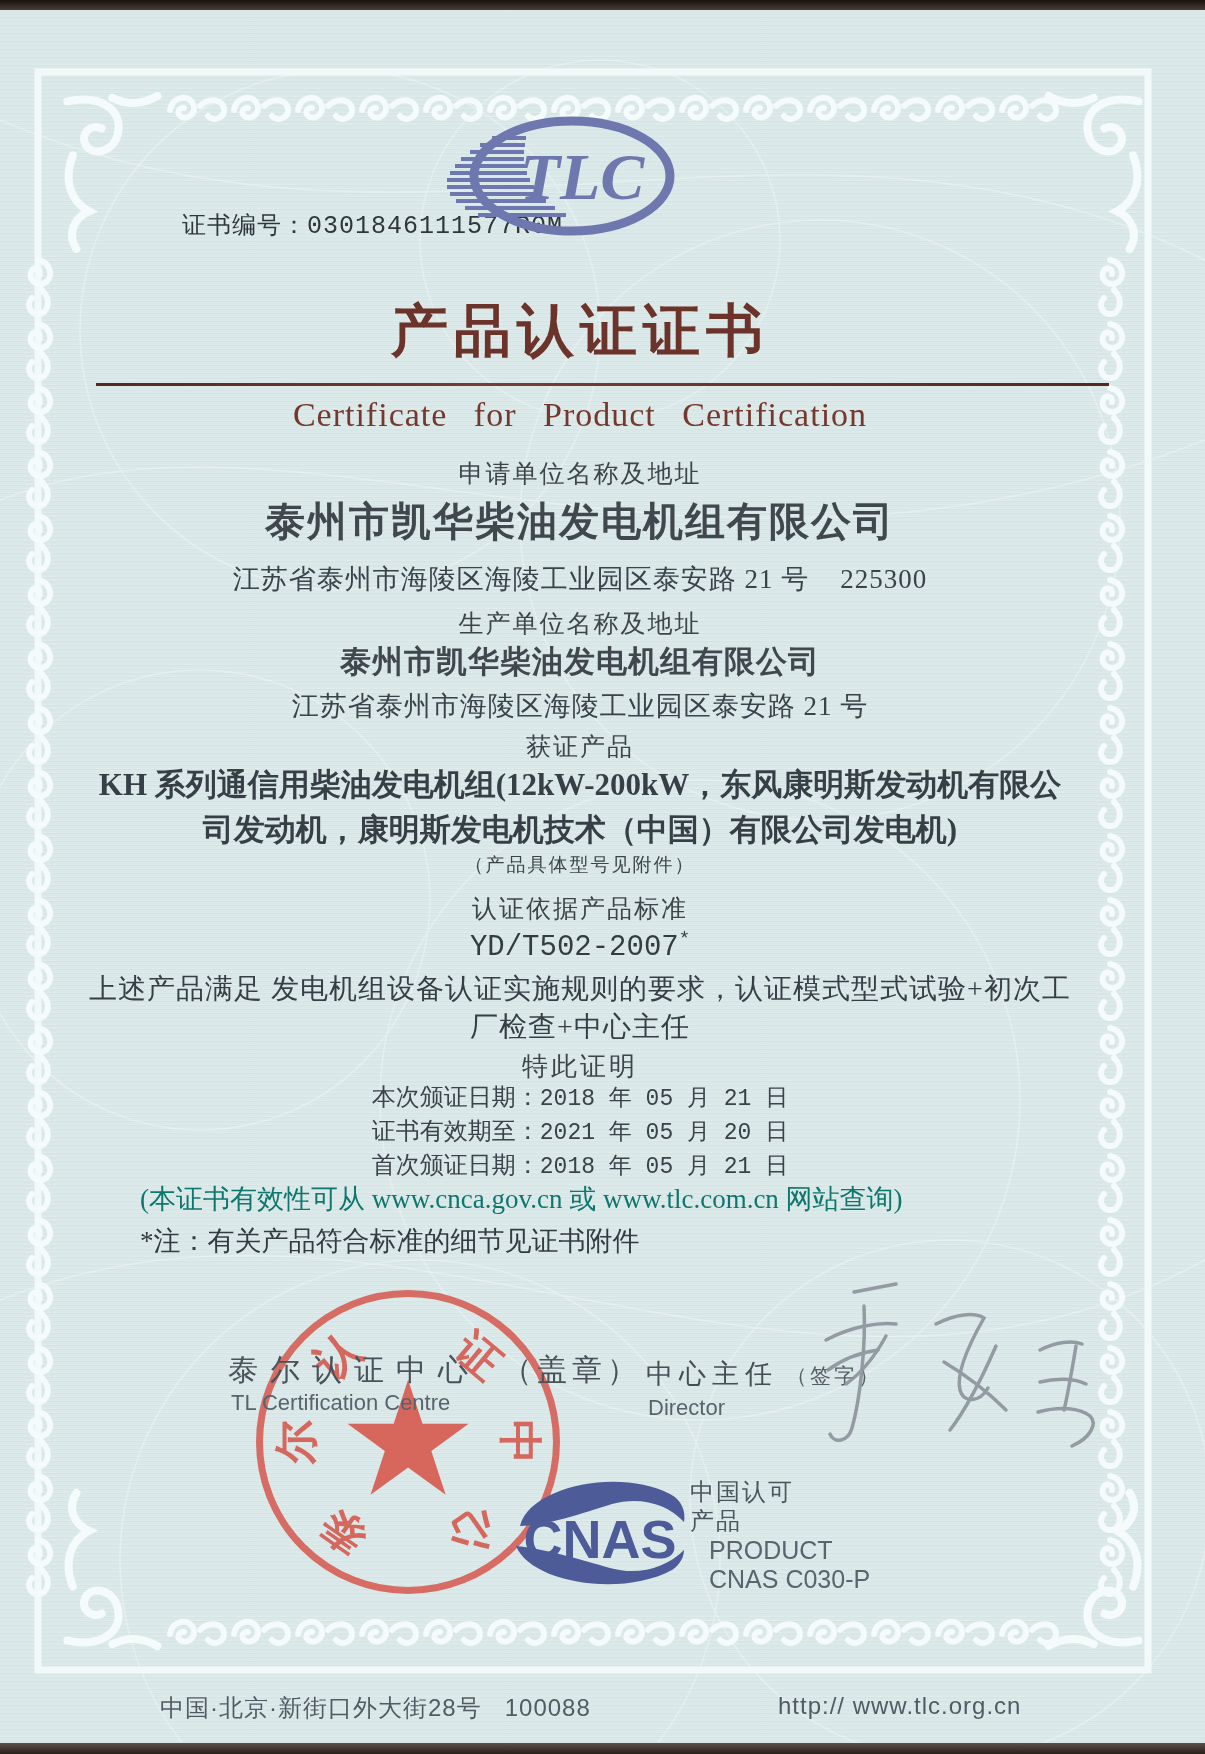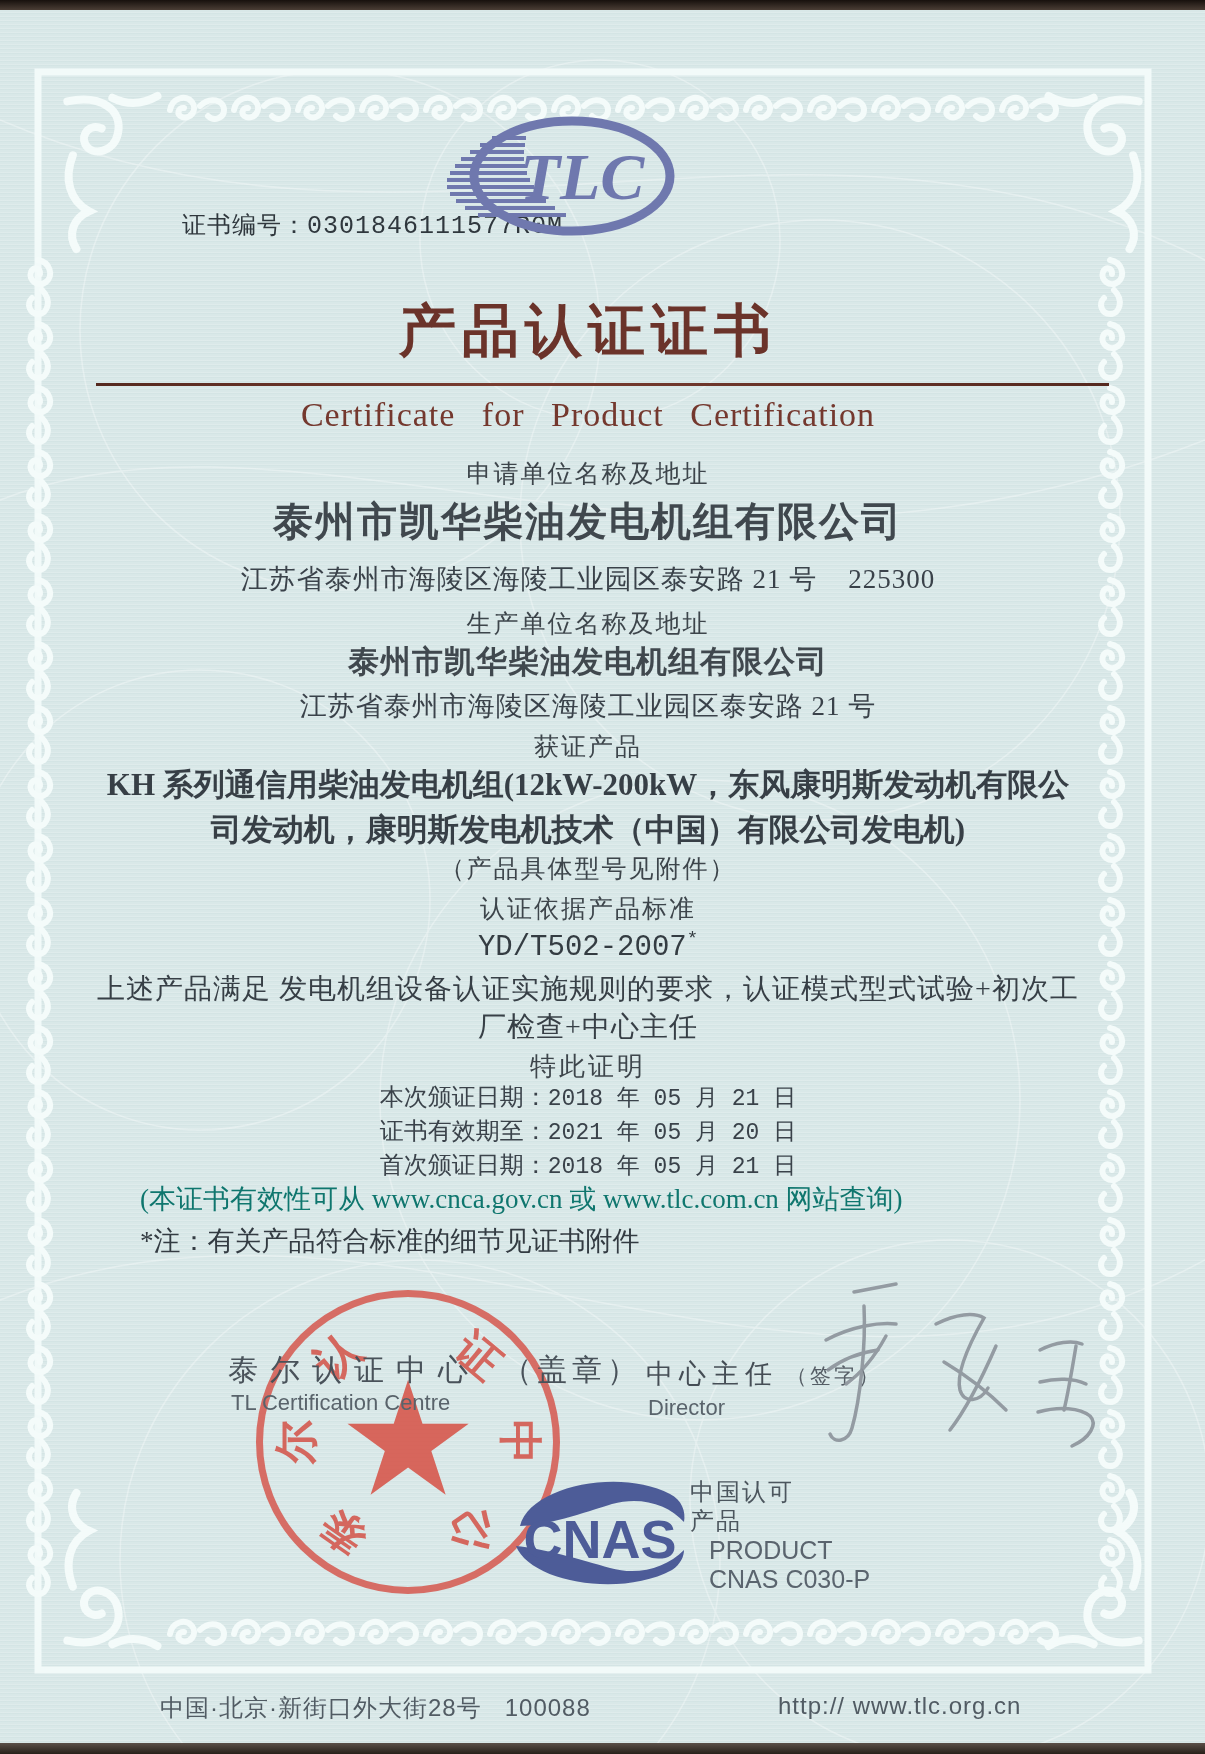--- a/index.html
+++ b/index.html
@@ -14,40 +14,40 @@
     background:repeating-linear-gradient(180deg,
       rgba(255,255,255,.16) 0 1px,
       rgba(166,198,198,.10) 1px 2px,
       rgba(255,255,255,0) 2px 4px);
   }
   .edge{position:absolute;left:0;width:1205px;z-index:6;}
   .edge.top{top:0;height:10px;background:linear-gradient(180deg,#17100d,#4a3d35);}
   .edge.bottom{top:1743px;height:11px;background:linear-gradient(180deg,#5b5049,#272019);}
   svg.decor{position:absolute;left:0;top:0;z-index:2;pointer-events:none;}
   .abs{position:absolute;z-index:4;}
-  .center{position:absolute;left:16px;width:1144px;text-align:center;z-index:4;}
+  .center{position:absolute;left:8px;width:1144px;text-align:center;z-index:4;}
   .pre{white-space:pre;}
   .cert-no{top:182px;left:168px;font-size:24px;letter-spacing:1px;color:#2f373d;}
   .cert-no .num{font-family:"Liberation Mono","DejaVu Sans Mono",monospace;font-size:25px;letter-spacing:1px;}
   .title-cn{top:293px;font-size:57px;font-weight:bold;letter-spacing:6px;color:#6b332a;}
   .rule{top:383px;left:96px;width:1013px;height:3px;background:linear-gradient(90deg,#55291f,#7a3c30 40%,#55291f);z-index:4;position:absolute;}
   .title-en{top:396px;font-size:34px;color:#74382e;word-spacing:17px;letter-spacing:1px;}
   .sec-label{font-size:25px;color:#3d454b;letter-spacing:2px;}
   .l-applicant{top:457px;}
   .name-xl{top:494px;font-size:40px;font-weight:bold;color:#40484e;letter-spacing:2px;}
   .addr{font-size:27px;color:#3a424a;letter-spacing:1px;}
   .a-applicant{top:561px;}
   .l-manufacturer{top:607px;}
   .name-lg{top:641px;font-size:31px;font-weight:bold;color:#40484e;letter-spacing:1px;}
   .a-manufacturer{top:688px;}
   .l-product{top:730px;}
   .prod{font-size:31px;font-weight:bold;color:#373f46;}
   .prod1{top:764px;}
   .prod2{top:809px;}
-  .prod-note{top:852px;font-size:25px;}
+  .prod-note{top:852px;font-size:19px;}
   .l-standard{top:892px;}
   .standard{top:928px;font-size:29px;font-family:"Liberation Mono","DejaVu Sans Mono",monospace;color:#343c42;}
   .standard sup{font-size:19px;}
   .stmt{font-size:28px;color:#373f46;letter-spacing:1px;}
   .stmt1{top:970px;}
   .stmt2{top:1008px;}
   .declare{top:1049px;font-size:26px;letter-spacing:3px;}
   .daterow{font-size:24px;color:#3a424a;}
   .daterow .dval{font-family:"Liberation Mono","DejaVu Sans Mono",monospace;font-size:23px;}
   .d0{top:1081px;} .d1{top:1115px;} .d2{top:1149px;}

